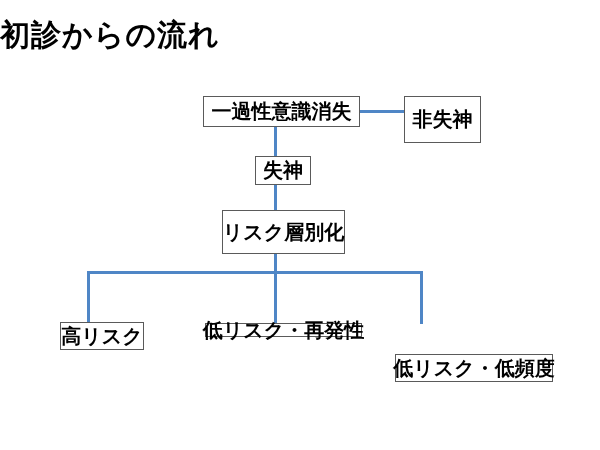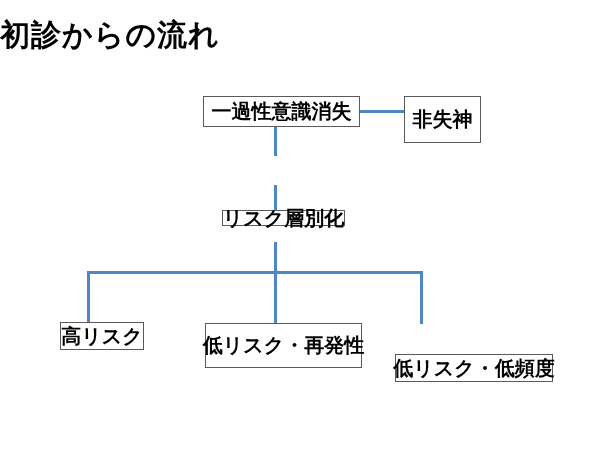--- a/index.html
+++ b/index.html
@@ -45,23 +45,23 @@
   }
   .edge {
     position: absolute;
     background: var(--connector);
     z-index: 1;
   }
   
   #node-transient   { left:203px; top:96px;  width:157px; height:31px; }
   #node-nonsyncope  { left:404px; top:96px;  width:77px;  height:47px; }
   #node-syncope     { left:255px; top:156px; width:56px;  height:29px; }
-  #node-risk        { left:222px; top:210px; width:123px; height:16px; }
+  #node-risk        { left:222px; top:210px; width:123px; height:44px; }
   #node-high        { left:60px;  top:322px; width:84px;  height:28px; }
-  #node-lowrec      { left:205px; top:323px; width:157px; height:45px; }
+  #node-lowrec      { left:205px; top:323px; width:157px; height:14px; }
   #node-lowinf      { left:395px; top:324px; width:158px; height:28px;margin-top:30px; }
   
   #edge-a-b        { left:360px; top:110px; width:44px;  height:3px; }
   #edge-a-c        { left:274px; top:127px; width:3px;   height:29px; }
   #edge-c-d        { left:274px; top:185px; width:3px;   height:25px; }
   #edge-d-center   { left:274px; top:242px; width:3px;   height:81px; }
   #edge-branch     { left:87px;  top:271px; width:336px; height:3px; }
   #edge-left-drop  { left:87px;  top:271px; width:3px;   height:51px; }
   #edge-right-drop { left:420px; top:271px; width:3px;   height:53px; }
 </style>
@@ -75,18 +75,19 @@
   <div class="edge" id="edge-a-b"></div>
   <div class="edge" id="edge-a-c"></div>
   <div class="edge" id="edge-c-d"></div>
   <div class="edge" id="edge-d-center"></div>
   <div class="edge" id="edge-branch"></div>
   <div class="edge" id="edge-left-drop"></div>
   <div class="edge" id="edge-right-drop"></div>
 
   <div class="node" id="node-transient">一過性意識消失</div>
   <div class="node" id="node-nonsyncope">非失神</div>
+  <div class="node" id="node-syncope">失神</div>
   <div class="node" id="node-risk">リスク層別化</div>
   <div class="node" id="node-high">高リスク</div>
   <div class="node" id="node-lowrec">低リスク・再発性</div>
   <div class="node" id="node-lowinf">低リスク・低頻度</div>
 
 </div>
 
 </body></html>

